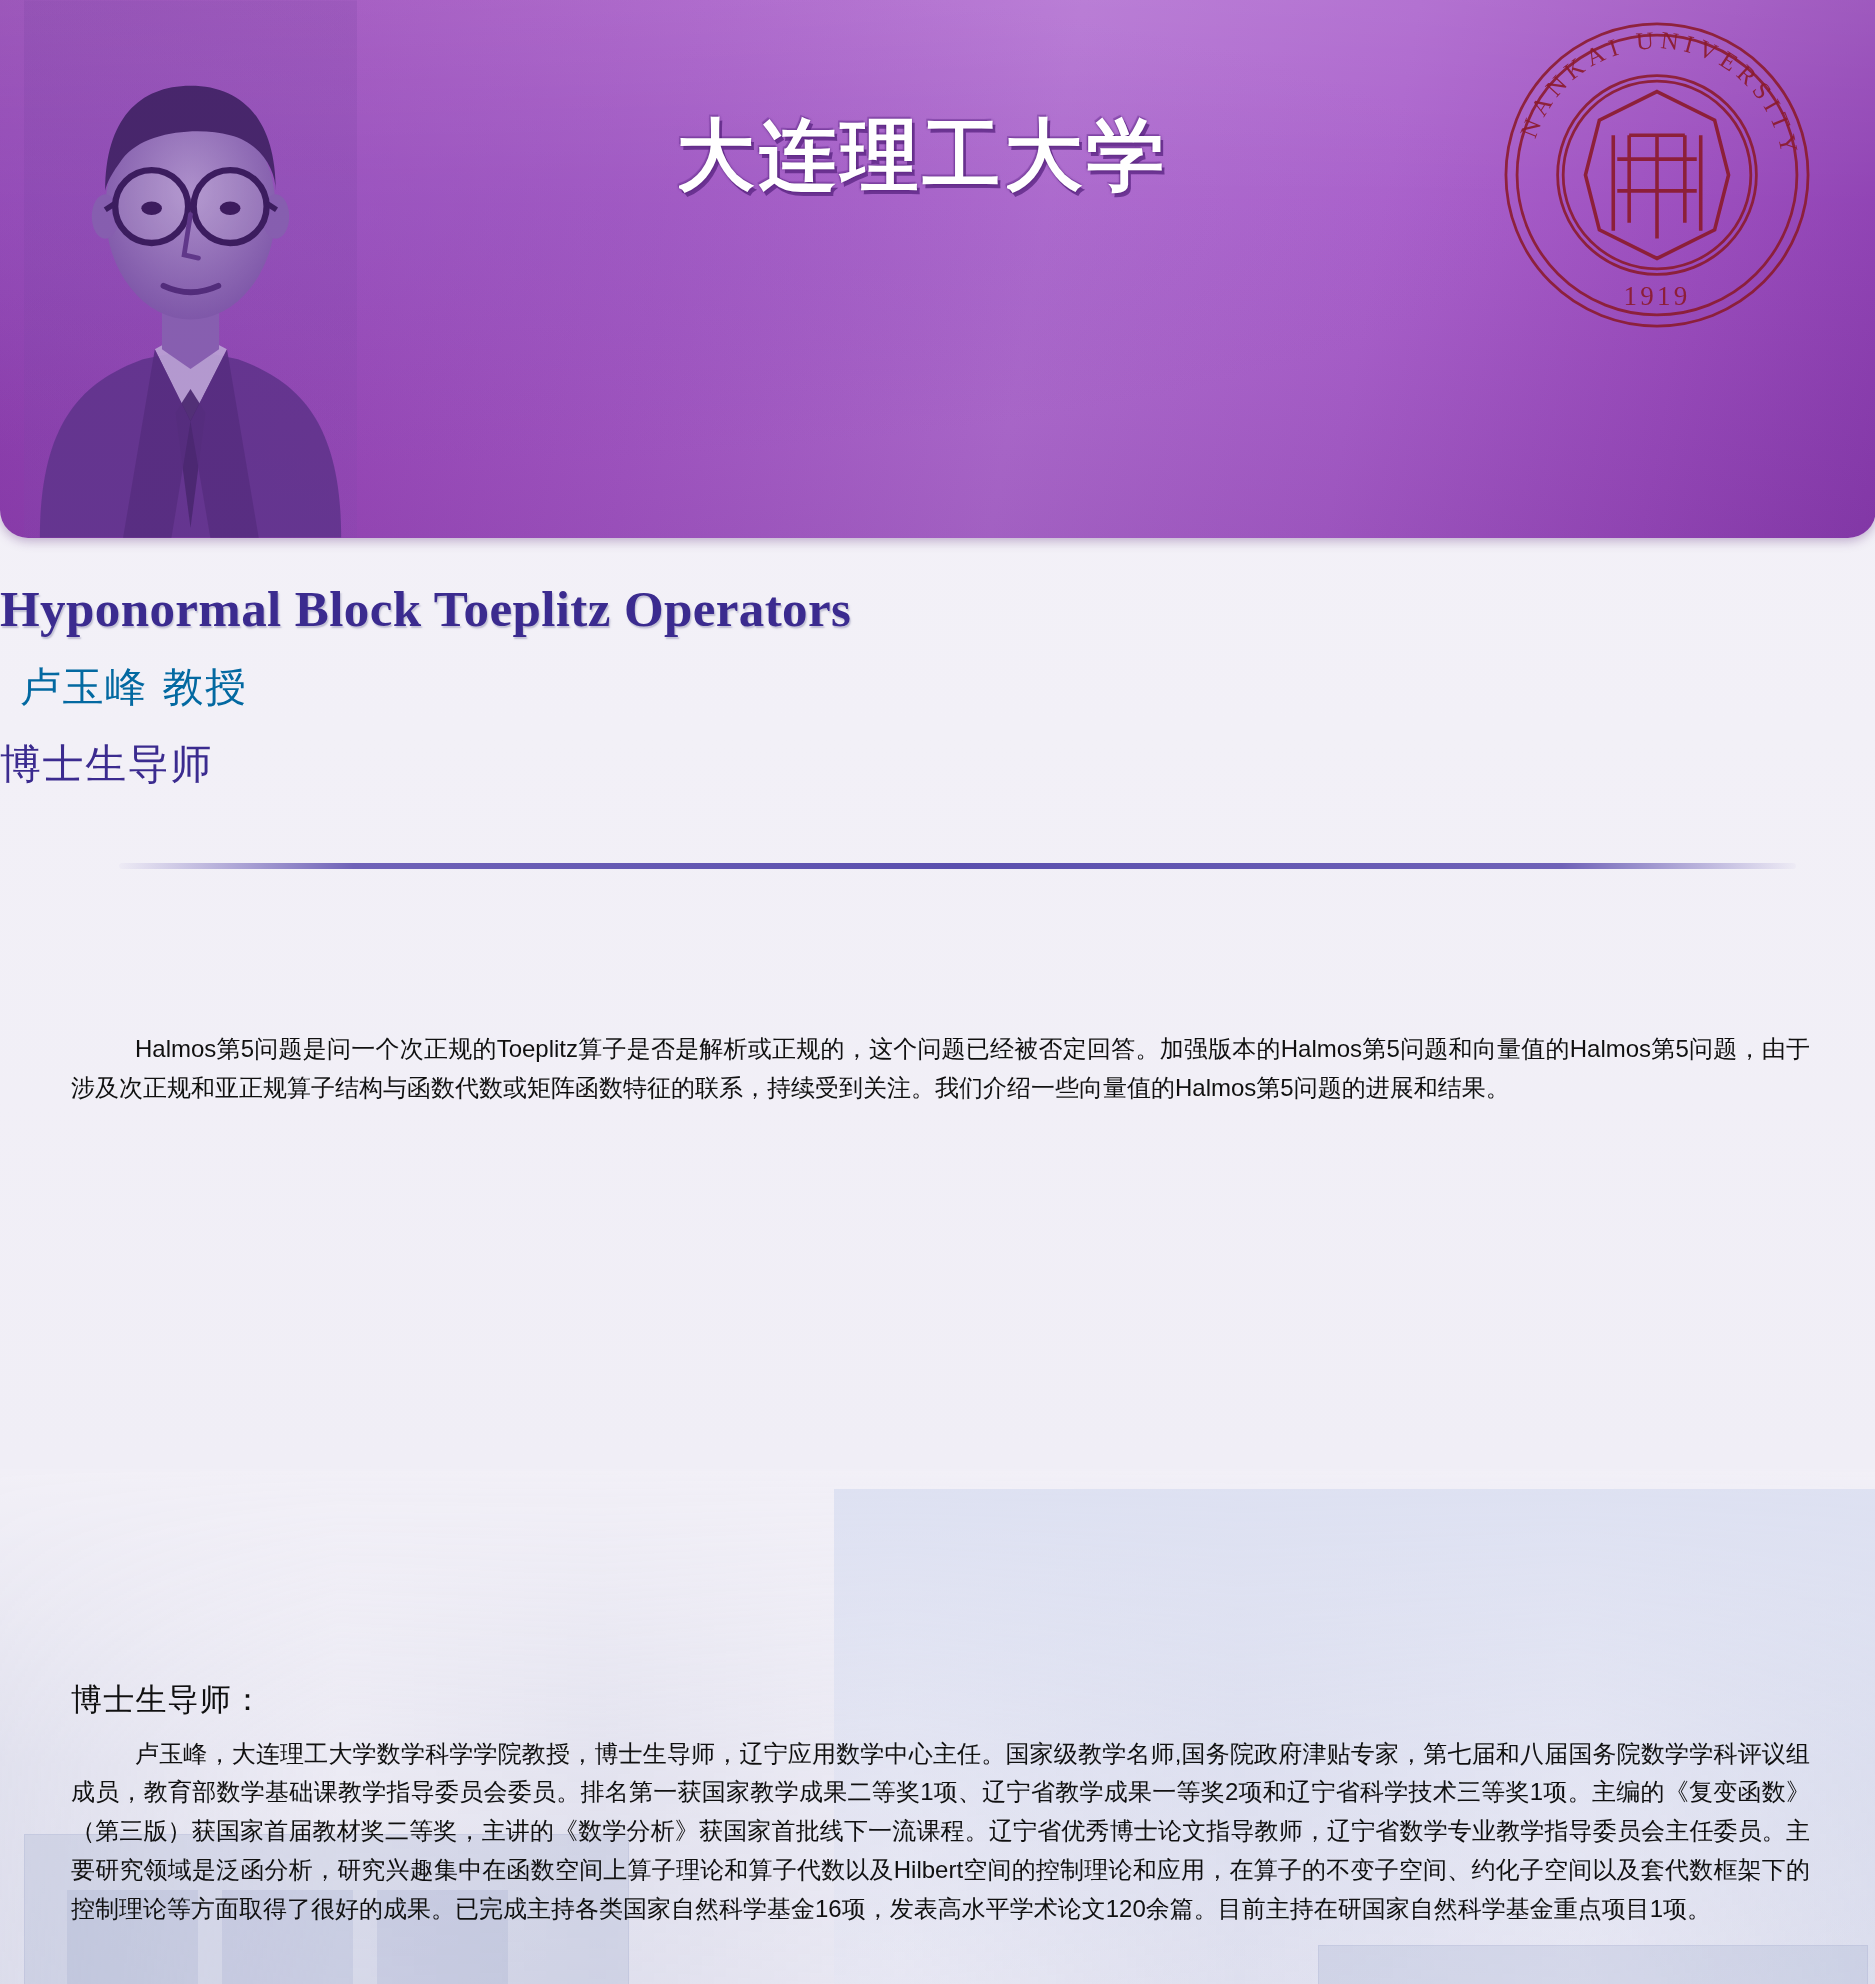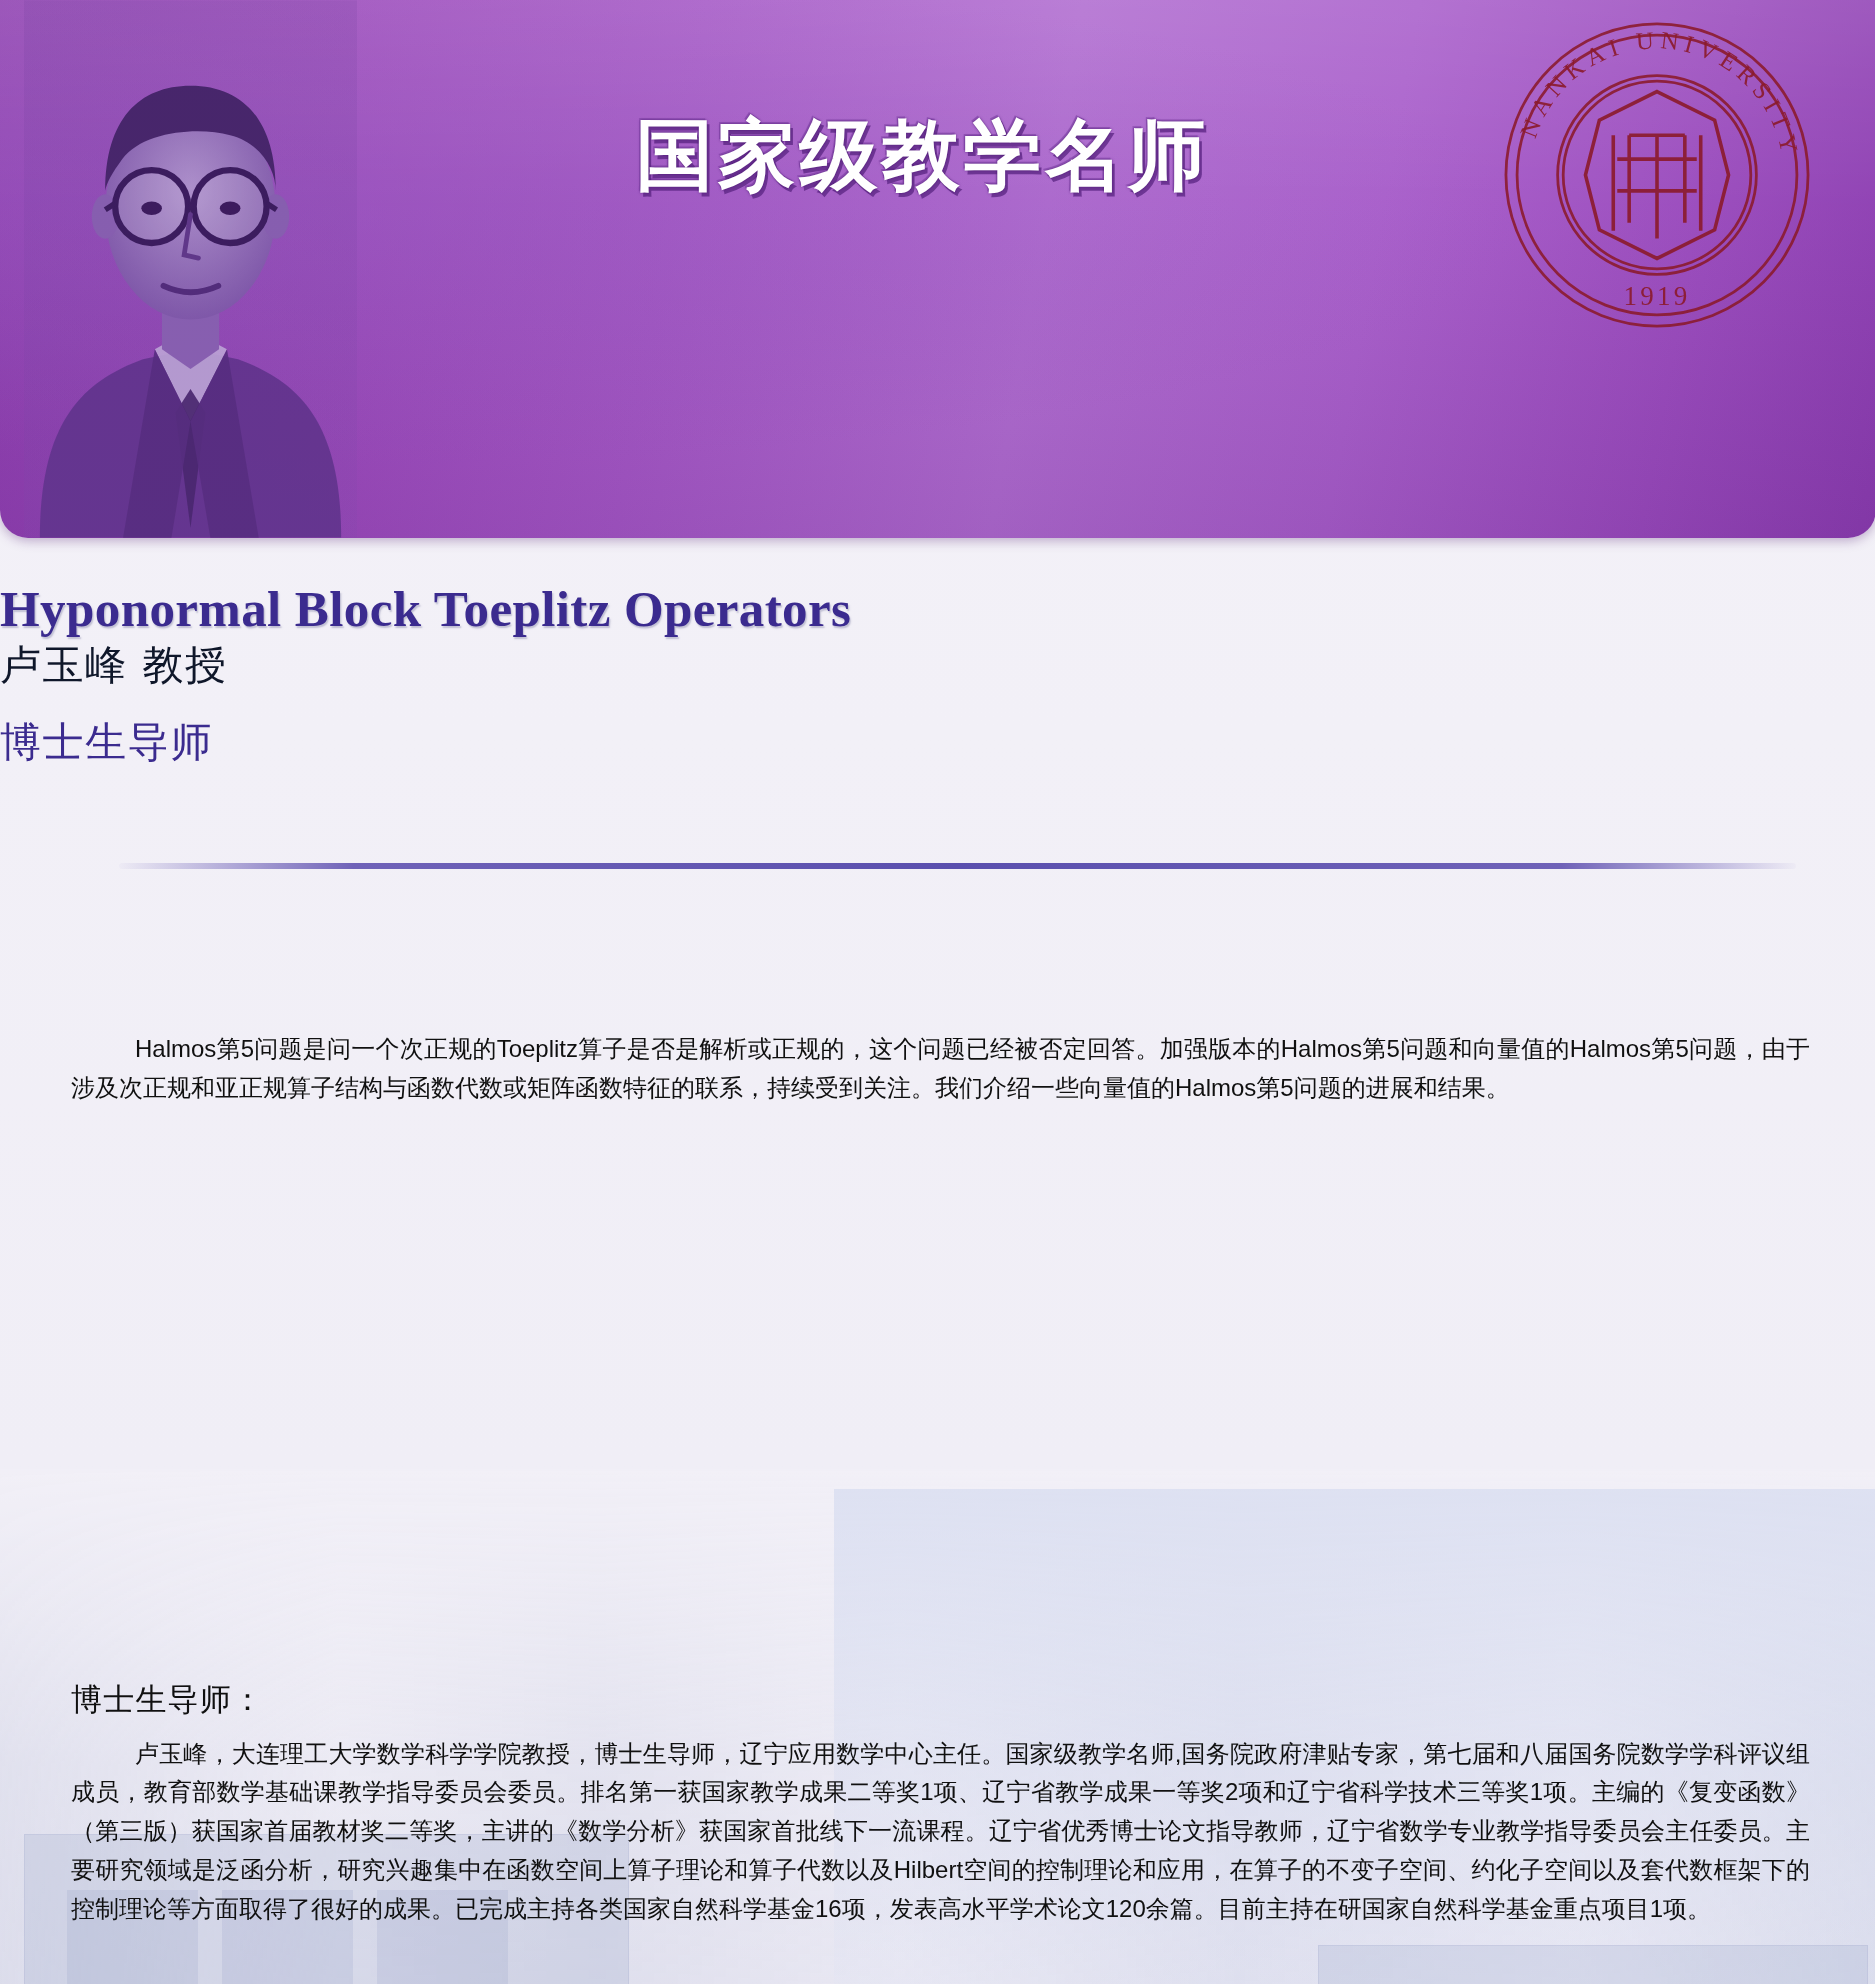--- a/index.html
+++ b/index.html
@@ -147,22 +147,24 @@
     font-family: "Liberation Serif", serif;
     font-weight: bold;
     font-size: 51px;
     color: #3b2b8f;
     letter-spacing: 0.4px;
     text-shadow: 1.2px 1.6px 1.6px rgba(150,150,180,0.55);
   }
   .talk-speaker {
     font-family: "DejaVu Sans", "Liberation Sans", sans-serif;
     font-size: 41px;
-    color: #0f172a;
+    color: #0369a1;
+    margin-top: 22px;
     letter-spacing: 1.6px;
+    padding-left: 20px;
   }
   .talk-affil {
     font-family: "DejaVu Sans", "Liberation Sans", sans-serif;
     font-size: 41px;
     color: #3b2b8f;
     margin-top: 22px;
     letter-spacing: 1.6px;
   }
   .divider {
     position: absolute;
@@ -288,21 +290,21 @@
       <path id="arcTop" d="M 400 400 m -318,0 a 318,318 0 0,1 636,0" fill="none"></path>
       <text fill="#8b1a2b" opacity="0.9" font-family="Liberation Serif, serif" font-size="62" letter-spacing="14">
         <textPath href="#arcTop" startOffset="9%">NANKAI UNIVERSITY</textPath>
       </text>
 
       <text x="400" y="728" text-anchor="middle" fill="#8b1a2b" opacity="0.9" font-family="Liberation Serif, serif" font-size="68" letter-spacing="8">1919</text>
     </svg>
   </div>
 
   <div class="title-wrap">
-    <div class="title-cn-2">国家级教学名师</div>
+    <div class="title-cn-2">大连理工大学</div>
   </div>
 </div>
 
 <div class="talk-block">
   <div class="talk-title">Hyponormal Block Toeplitz Operators</div>
   <div class="talk-speaker">卢玉峰  教授</div>
   <div class="talk-affil">博士生导师</div>
 </div>
 <div class="divider"></div>
 

